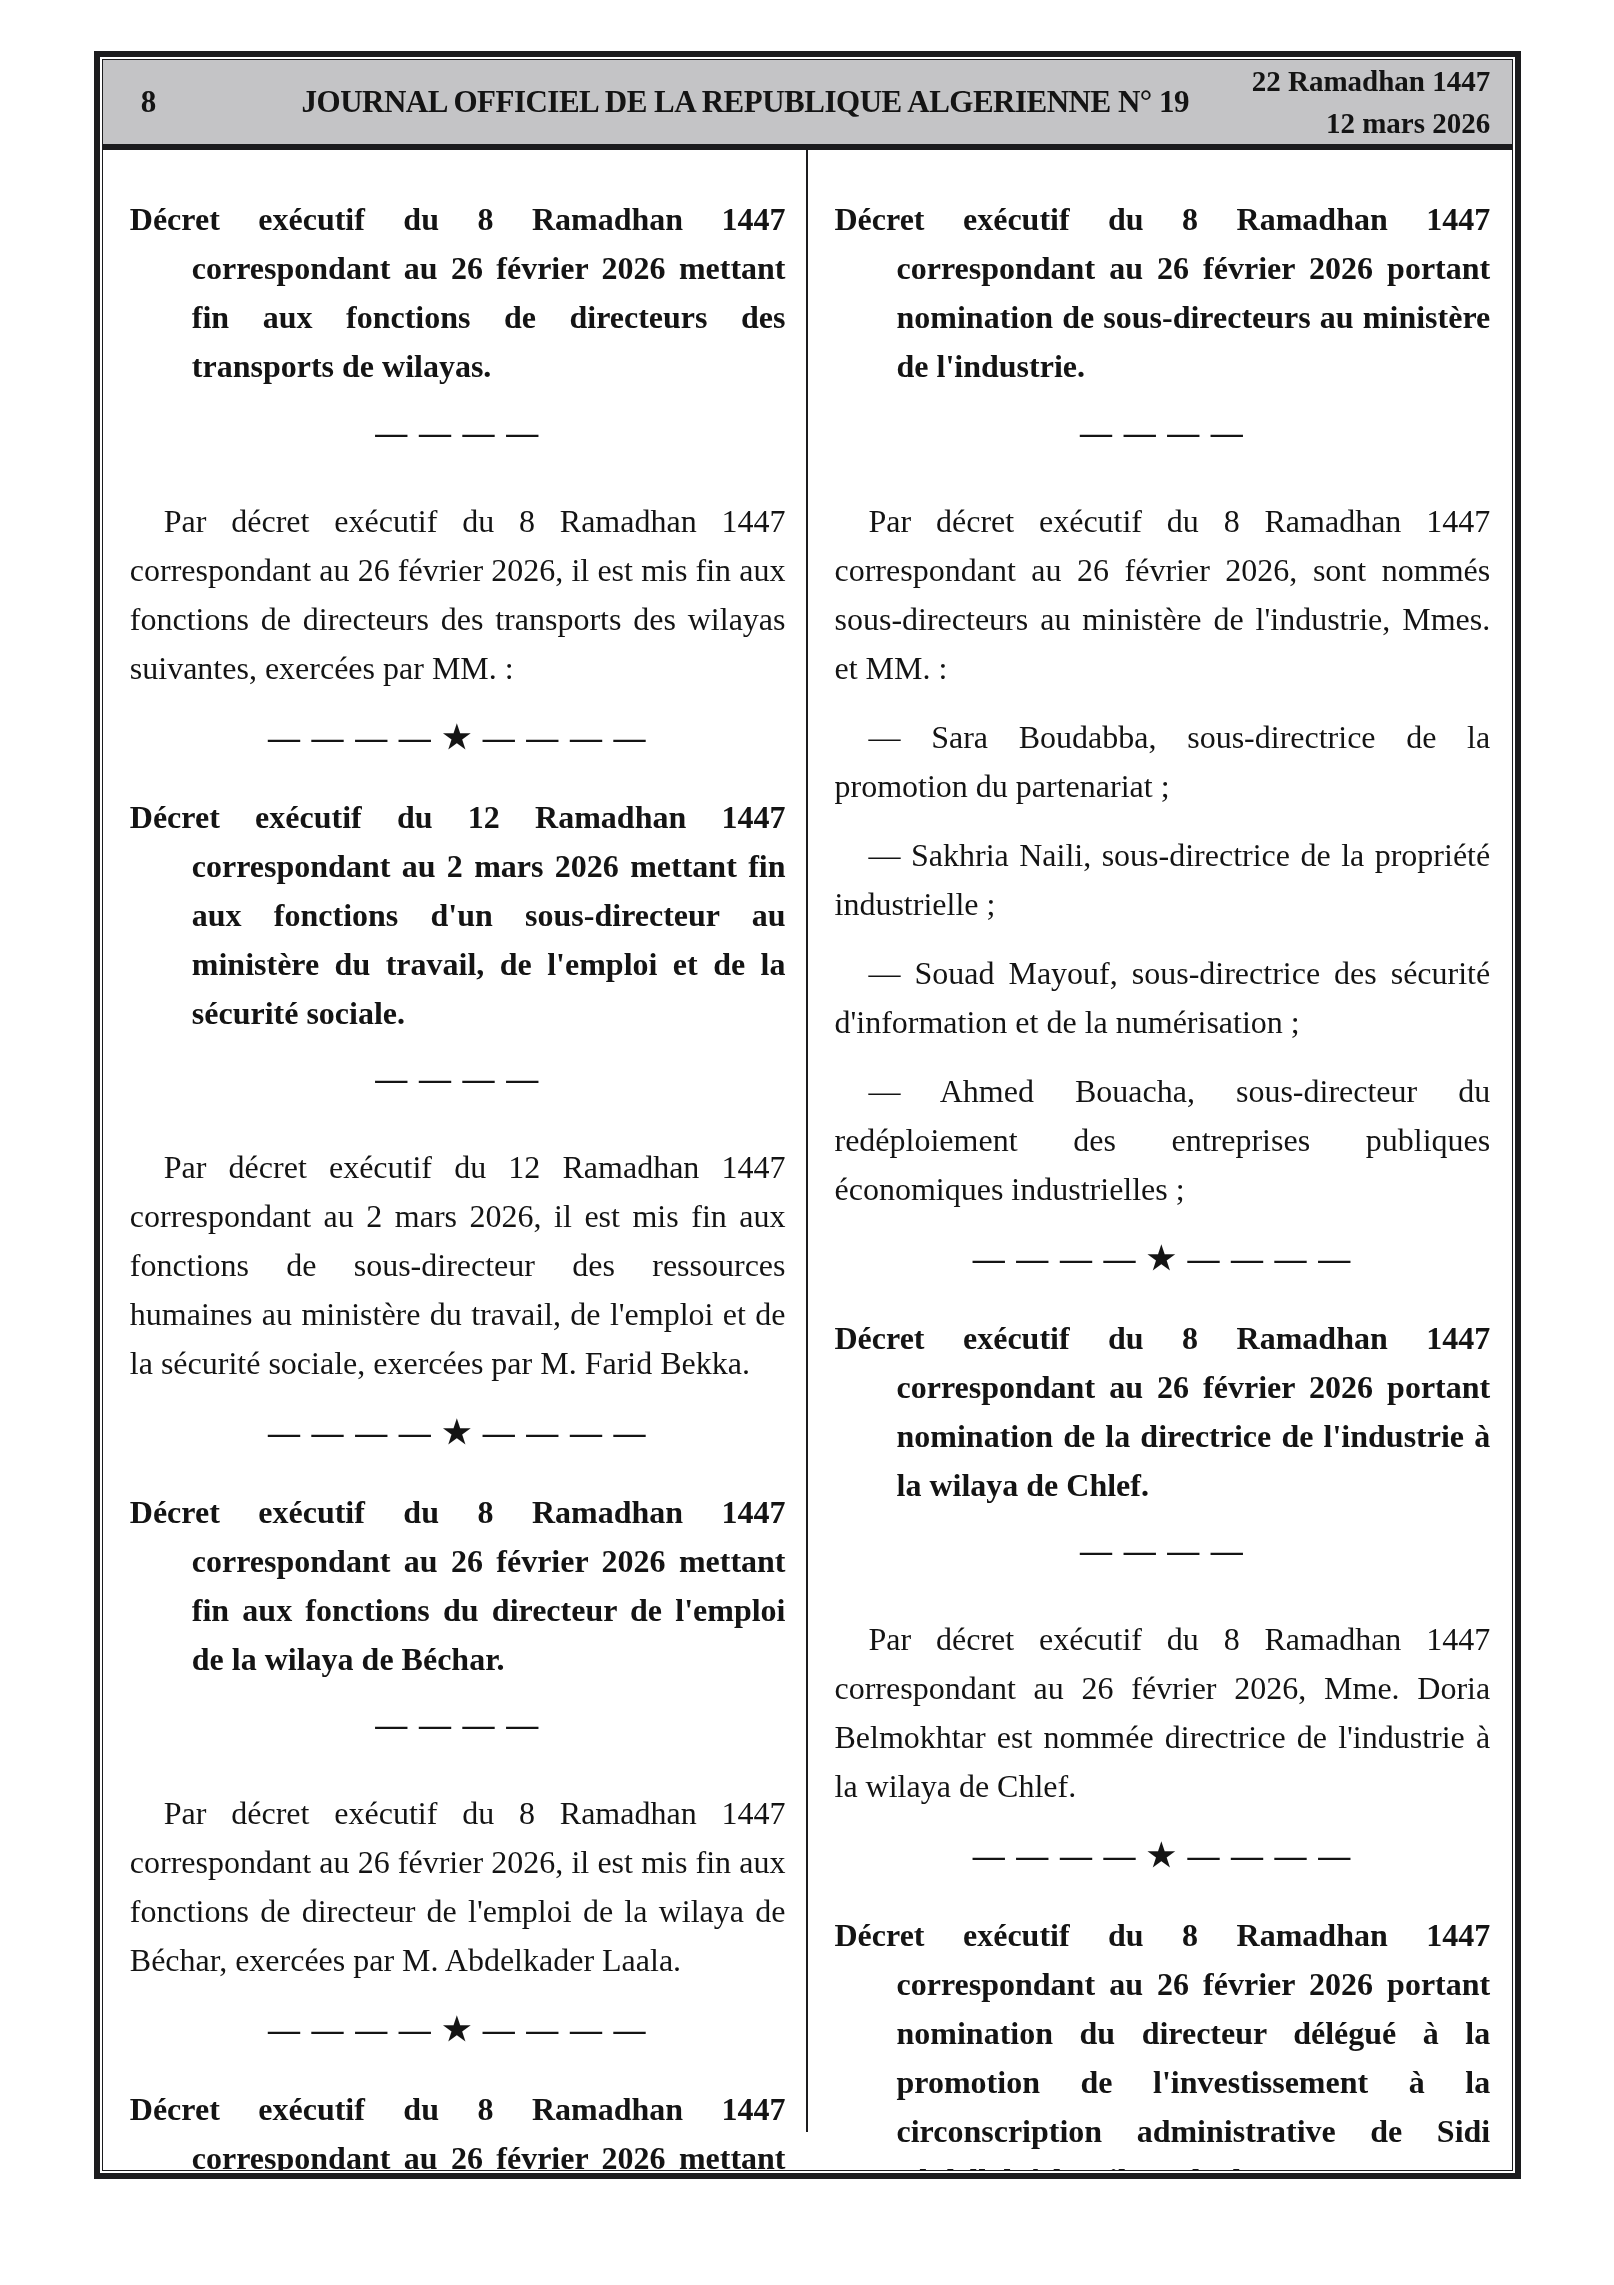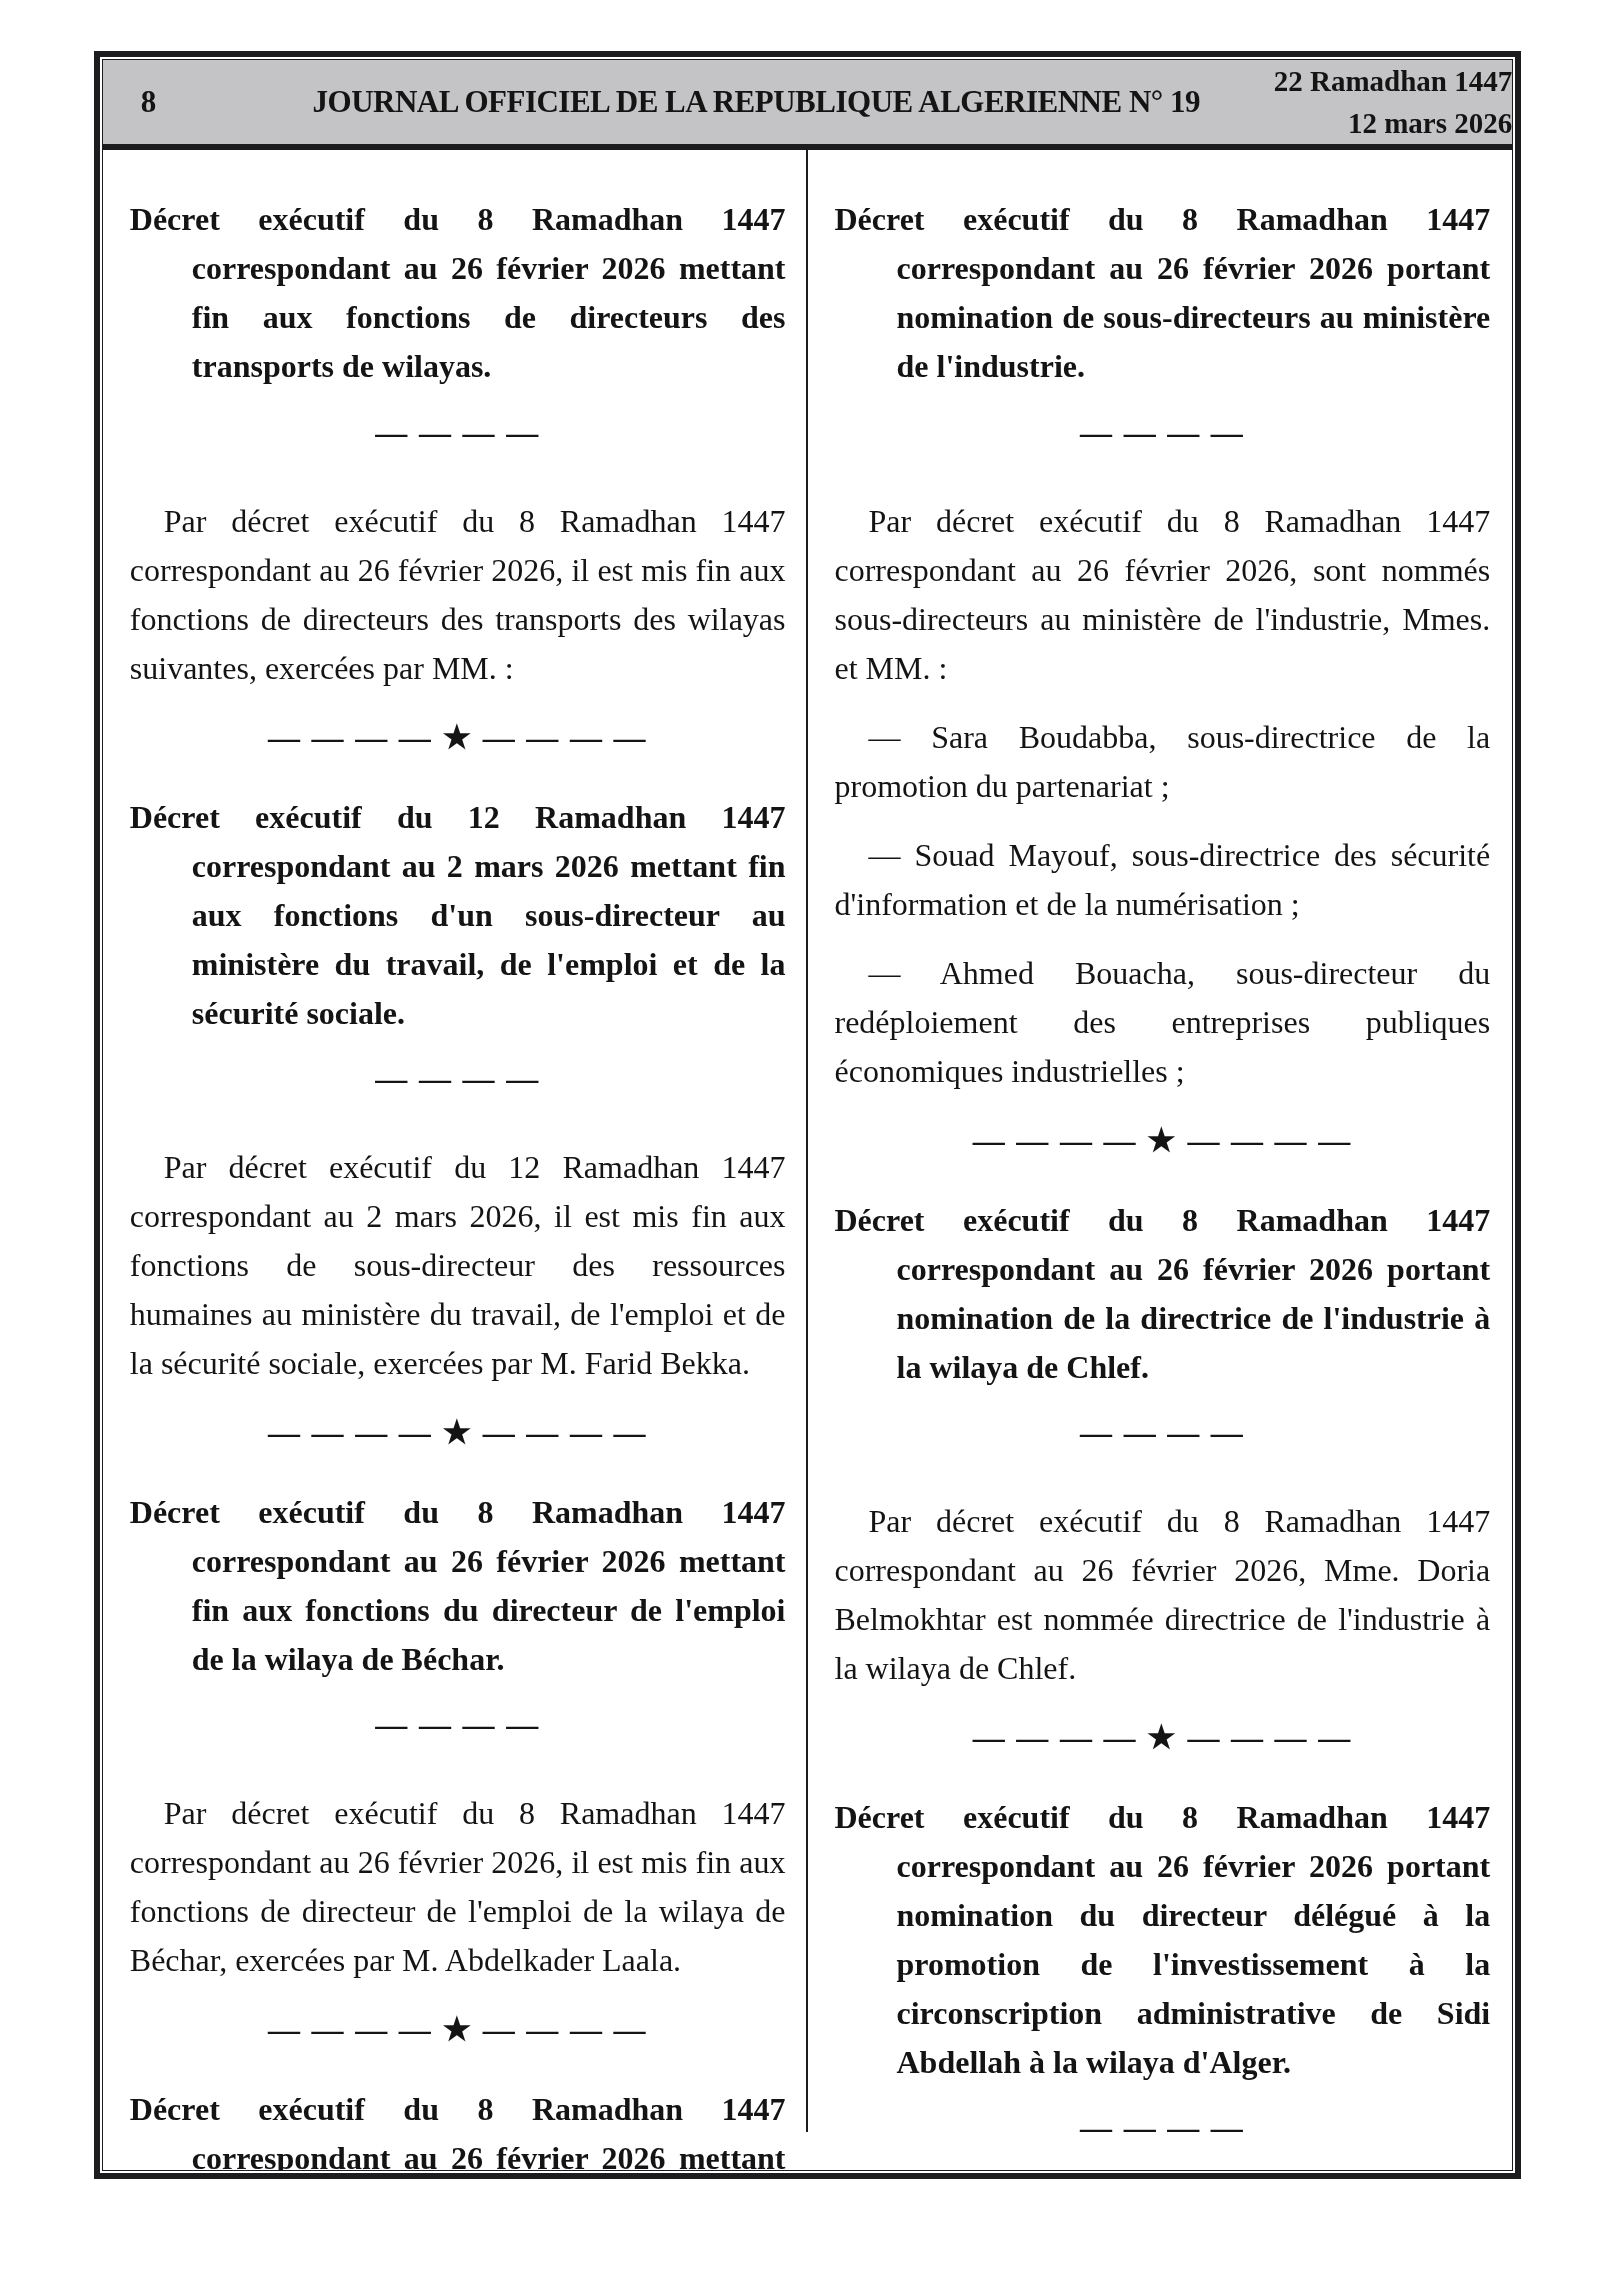--- a/index.html
+++ b/index.html
@@ -33,21 +33,21 @@
   .band-page-number {
     width:136px; padding-left:38px; box-sizing:border-box;
     font-size:31px;
   }
   .band-title {
     flex:1; text-align:center;
     font-size:31px; letter-spacing:-0.5px;
     white-space:nowrap;
   }
   .band-dates {
-    text-align:right;
+    padding-right:22px; text-align:right;
     font-size:29px; line-height:42px;
     white-space:nowrap;
   }
   .content {
     position:relative; flex:1;
     display:flex; overflow:hidden;
   }
   .divider {
     position:absolute; left:calc(50% - 1.8px); top:0; bottom:38px;
     width:2.7px; background:#1c1c1e;
@@ -107,20 +107,21 @@
             <div class="sep sep-plain">— — — —</div>
             <p class="para">Par décret exécutif du 8 Ramadhan 1447 correspondant au 26 février 2026, il est mis fin aux fonctions de directeur de l'emploi de la wilaya de Béchar, exercées par M. Abdelkader Laala.</p>
             <div class="sep sep-star">— — — — ★ — — — —</div>
             <div class="section-title">Décret exécutif du 8 Ramadhan 1447 correspondant au 26 février 2026 mettant fin aux fonctions du directeur de la jeunesse et des sports de la wilaya de Guelma.</div>
           </div>
         <div class="col col-right" id="col-right">
             <div class="section-title">Décret exécutif du 8 Ramadhan 1447 correspondant au 26 février 2026 portant nomination de sous-directeurs au ministère de l'industrie.</div>
             <div class="sep sep-plain">— — — —</div>
             <p class="para">Par décret exécutif du 8 Ramadhan 1447 correspondant au 26 février 2026, sont nommés sous-directeurs au ministère de l'industrie, Mmes. et MM. :</p>
             <p class="item">— Sara Boudabba, sous-directrice de la promotion du partenariat ;</p>
+            <p class="item">— Sakhria Naili, sous-directrice de la propriété industrielle ;</p>
             <p class="item">— Souad Mayouf, sous-directrice des sécurité d'information et de la numérisation ;</p>
             <p class="item">— Ahmed Bouacha, sous-directeur du redéploiement des entreprises publiques économiques industrielles ;</p>
             <div class="sep sep-star">— — — — ★ — — — —</div>
             <div class="section-title">Décret exécutif du 8 Ramadhan 1447 correspondant au 26 février 2026 portant nomination de la directrice de l'industrie à la wilaya de Chlef.</div>
             <div class="sep sep-plain">— — — —</div>
             <p class="para">Par décret exécutif du 8 Ramadhan 1447 correspondant au 26 février 2026, Mme. Doria Belmokhtar est nommée directrice de l'industrie à la wilaya de Chlef.</p>
             <div class="sep sep-star">— — — — ★ — — — —</div>
             <div class="section-title">Décret exécutif du 8 Ramadhan 1447 correspondant au 26 février 2026 portant nomination du directeur délégué à la promotion de l'investissement à la circonscription administrative de Sidi Abdellah à la wilaya d'Alger.</div>
             <div class="sep sep-plain">— — — —</div>
             <p class="para">Par décret exécutif du 8 Ramadhan 1447 correspondant au 26 février 2026, M. Hacene Saoudi est nommé directeur délégué à la promotion de l'investissement à la circonscription administrative de Sidi Abdellah à la wilaya d'Alger.</p>

